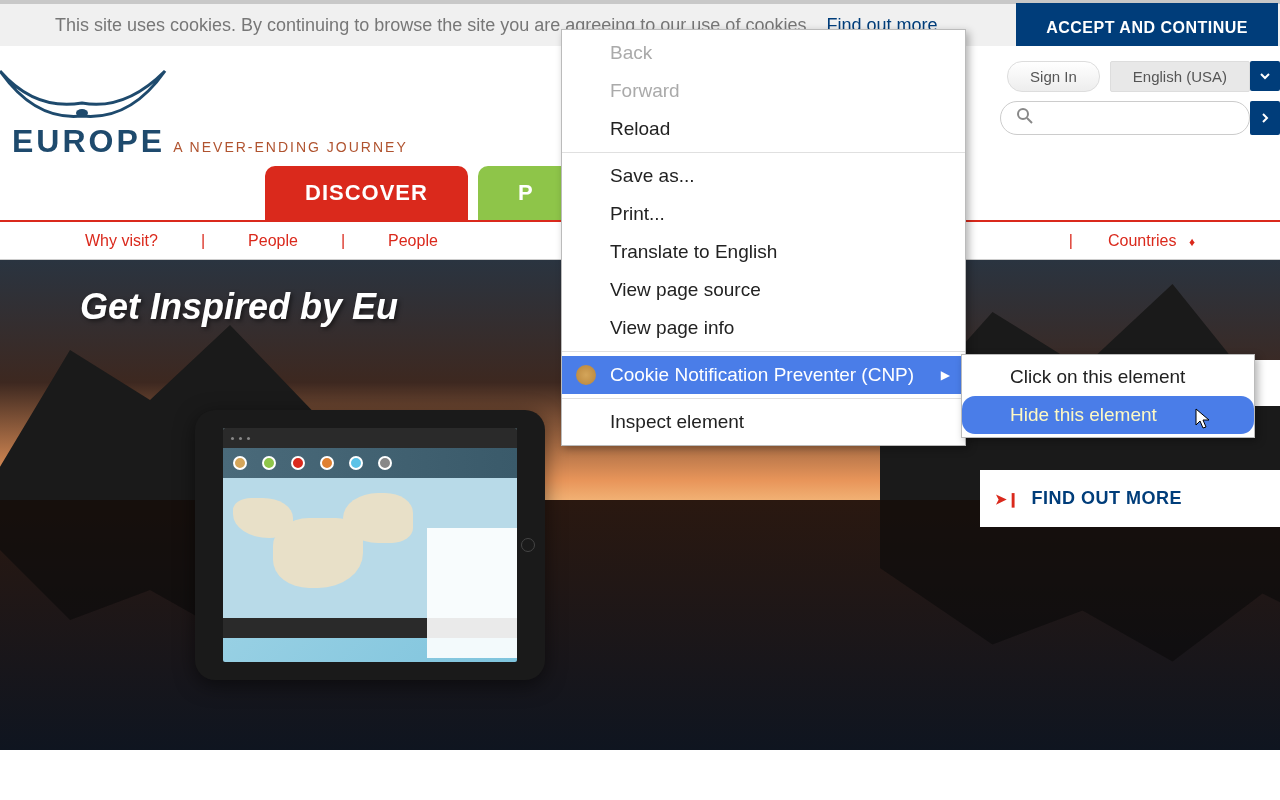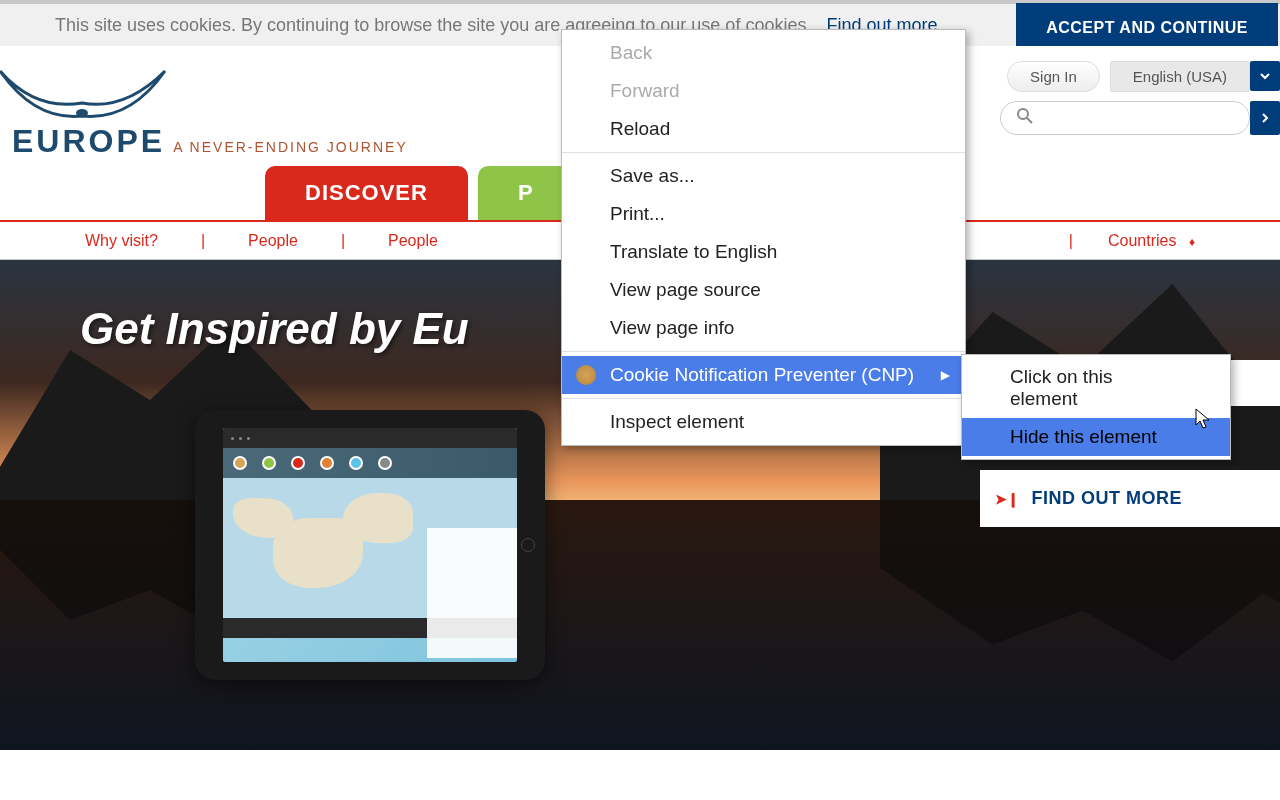--- a/index.html
+++ b/index.html
@@ -38,21 +38,21 @@
 .subnav-right { margin-left: auto; display: flex; align-items: center; }
 .countries-arrow { color: #da291c; margin-left: 8px; font-size: 12px; }
 
 .hero { height: 490px; position: relative; background: linear-gradient(180deg, #2a3440 0%, #3d2820 25%, #e8955a 45%, #f4b87a 50%, #3d2a20 55%, #1a2530 100%); overflow: hidden; }
 .mountain-left { position: absolute; bottom: 200px; left: -50px; width: 400px; height: 250px; background: #1a1a1a; clip-path: polygon(0 100%, 30% 20%, 50% 40%, 70% 10%, 100% 60%, 100% 100%); }
 .mountain-right { position: absolute; bottom: 200px; right: -50px; width: 450px; height: 280px; background: #1a1a1a; clip-path: polygon(0 60%, 25% 15%, 45% 35%, 65% 5%, 85% 45%, 100% 25%, 100% 100%, 0 100%); }
 .reflection { position: absolute; bottom: 0; left: 0; right: 0; height: 250px; background: linear-gradient(180deg, #2a1810 0%, #0f1520 100%); }
 .reflection-mt-l { position: absolute; top: 0; left: -50px; width: 400px; height: 150px; background: #0a0a0a; opacity: 0.6; clip-path: polygon(0 0, 30% 80%, 50% 60%, 70% 90%, 100% 40%, 100% 0); }
 .reflection-mt-r { position: absolute; top: 0; right: -50px; width: 450px; height: 170px; background: #0a0a0a; opacity: 0.6; clip-path: polygon(0 40%, 25% 85%, 45% 65%, 65% 95%, 85% 55%, 100% 75%, 100% 0, 0 0); }
 
-.hero-title { position: absolute; top: 44px; left: 80px; color: white; font-size: 44px; font-weight: bold; text-shadow: 2px 2px 4px rgba(0,0,0,0.5); font-style: italic; }
+.hero-title { position: absolute; top: 26px; left: 80px; color: white; font-size: 36px; font-weight: bold; text-shadow: 2px 2px 4px rgba(0,0,0,0.5); font-style: italic; }
 
 .tablet { position: absolute; top: 150px; left: 195px; width: 350px; height: 270px; background: #1a1a1a; border-radius: 20px; padding: 18px 28px; box-shadow: 0 5px 20px rgba(0,0,0,0.5); }
 .tablet-home { position: absolute; right: 10px; top: 50%; width: 14px; height: 14px; border: 1px solid #444; border-radius: 50%; transform: translateY(-50%); }
 .tablet-screen { width: 100%; height: 100%; background: linear-gradient(135deg, #a8d8e8 0%, #7fc4dd 100%); border-radius: 2px; position: relative; overflow: hidden; }
 .screen-top { height: 20px; background: #2a2a2a; display: flex; align-items: center; padding: 0 8px; gap: 5px; }
 .screen-dot { width: 3px; height: 3px; background: #888; border-radius: 50%; }
 .screen-timeline { height: 30px; background: linear-gradient(90deg, #4a6a7a, #3a5a6a); display: flex; align-items: center; padding: 0 10px; gap: 15px; }
 .timeline-node { width: 14px; height: 14px; border-radius: 50%; border: 2px solid white; }
 .screen-map { height: 140px; background: #b8dae8; position: relative; }
 .map-land { position: absolute; background: #e8e0c8; }
@@ -64,23 +64,23 @@
 .find-icon { color: #da291c; font-size: 14px; }
 
 .context-menu { position: absolute; top: 29px; left: 561px; width: 405px; background: white; border: 1px solid #bbb; box-shadow: 3px 3px 8px rgba(0,0,0,0.3); z-index: 100; padding: 4px 0; }
 .ctx-item { padding: 8px 48px; font-size: 19px; color: #222; cursor: default; position: relative; }
 .ctx-item.disabled { color: #aaa; }
 .ctx-item.highlighted { background: #4a7de8; color: white; }
 .ctx-sep { height: 1px; background: #e0e0e0; margin: 4px 0; }
 .ctx-arrow { position: absolute; right: 15px; top: 50%; transform: translateY(-50%); font-size: 12px; }
 .ctx-cookie-icon { position: absolute; left: 14px; top: 50%; transform: translateY(-50%); width: 20px; height: 20px; background: radial-gradient(#d4a55a, #b8843a); border-radius: 50%; }
 
-.submenu { position: absolute; top: 354px; left: 961px; width: 270px; background: white; border: 1px solid #bbb; box-shadow: 3px 3px 8px rgba(0,0,0,0.3); z-index: 101; padding: 3px 0; }
+.submenu { position: absolute; top: 354px; left: 961px; width: 294px; background: white; border: 1px solid #bbb; box-shadow: 3px 3px 8px rgba(0,0,0,0.3); z-index: 101; padding: 3px 0; }
 .sub-item { padding: 8px 48px; font-size: 19px; color: #222; }
-.sub-item.highlighted { background: #4a7de8; color: #000000; }
+.sub-item.highlighted { background: #4a7de8; color: #fef9c3; border-radius: 13px; }
 
 .cursor { position: absolute; top: 408px; left: 1195px; z-index: 200; width: 18px; height: 24px; }
 </style>
 </head>
 <body>
 
 <div class="cookie-bar">
   <span class="cookie-text">
     <span>This site uses cookies. By continuing to browse the site you are agreeing to our use of cookies.</span>
     <a class="cookie-link">Find out more</a>

